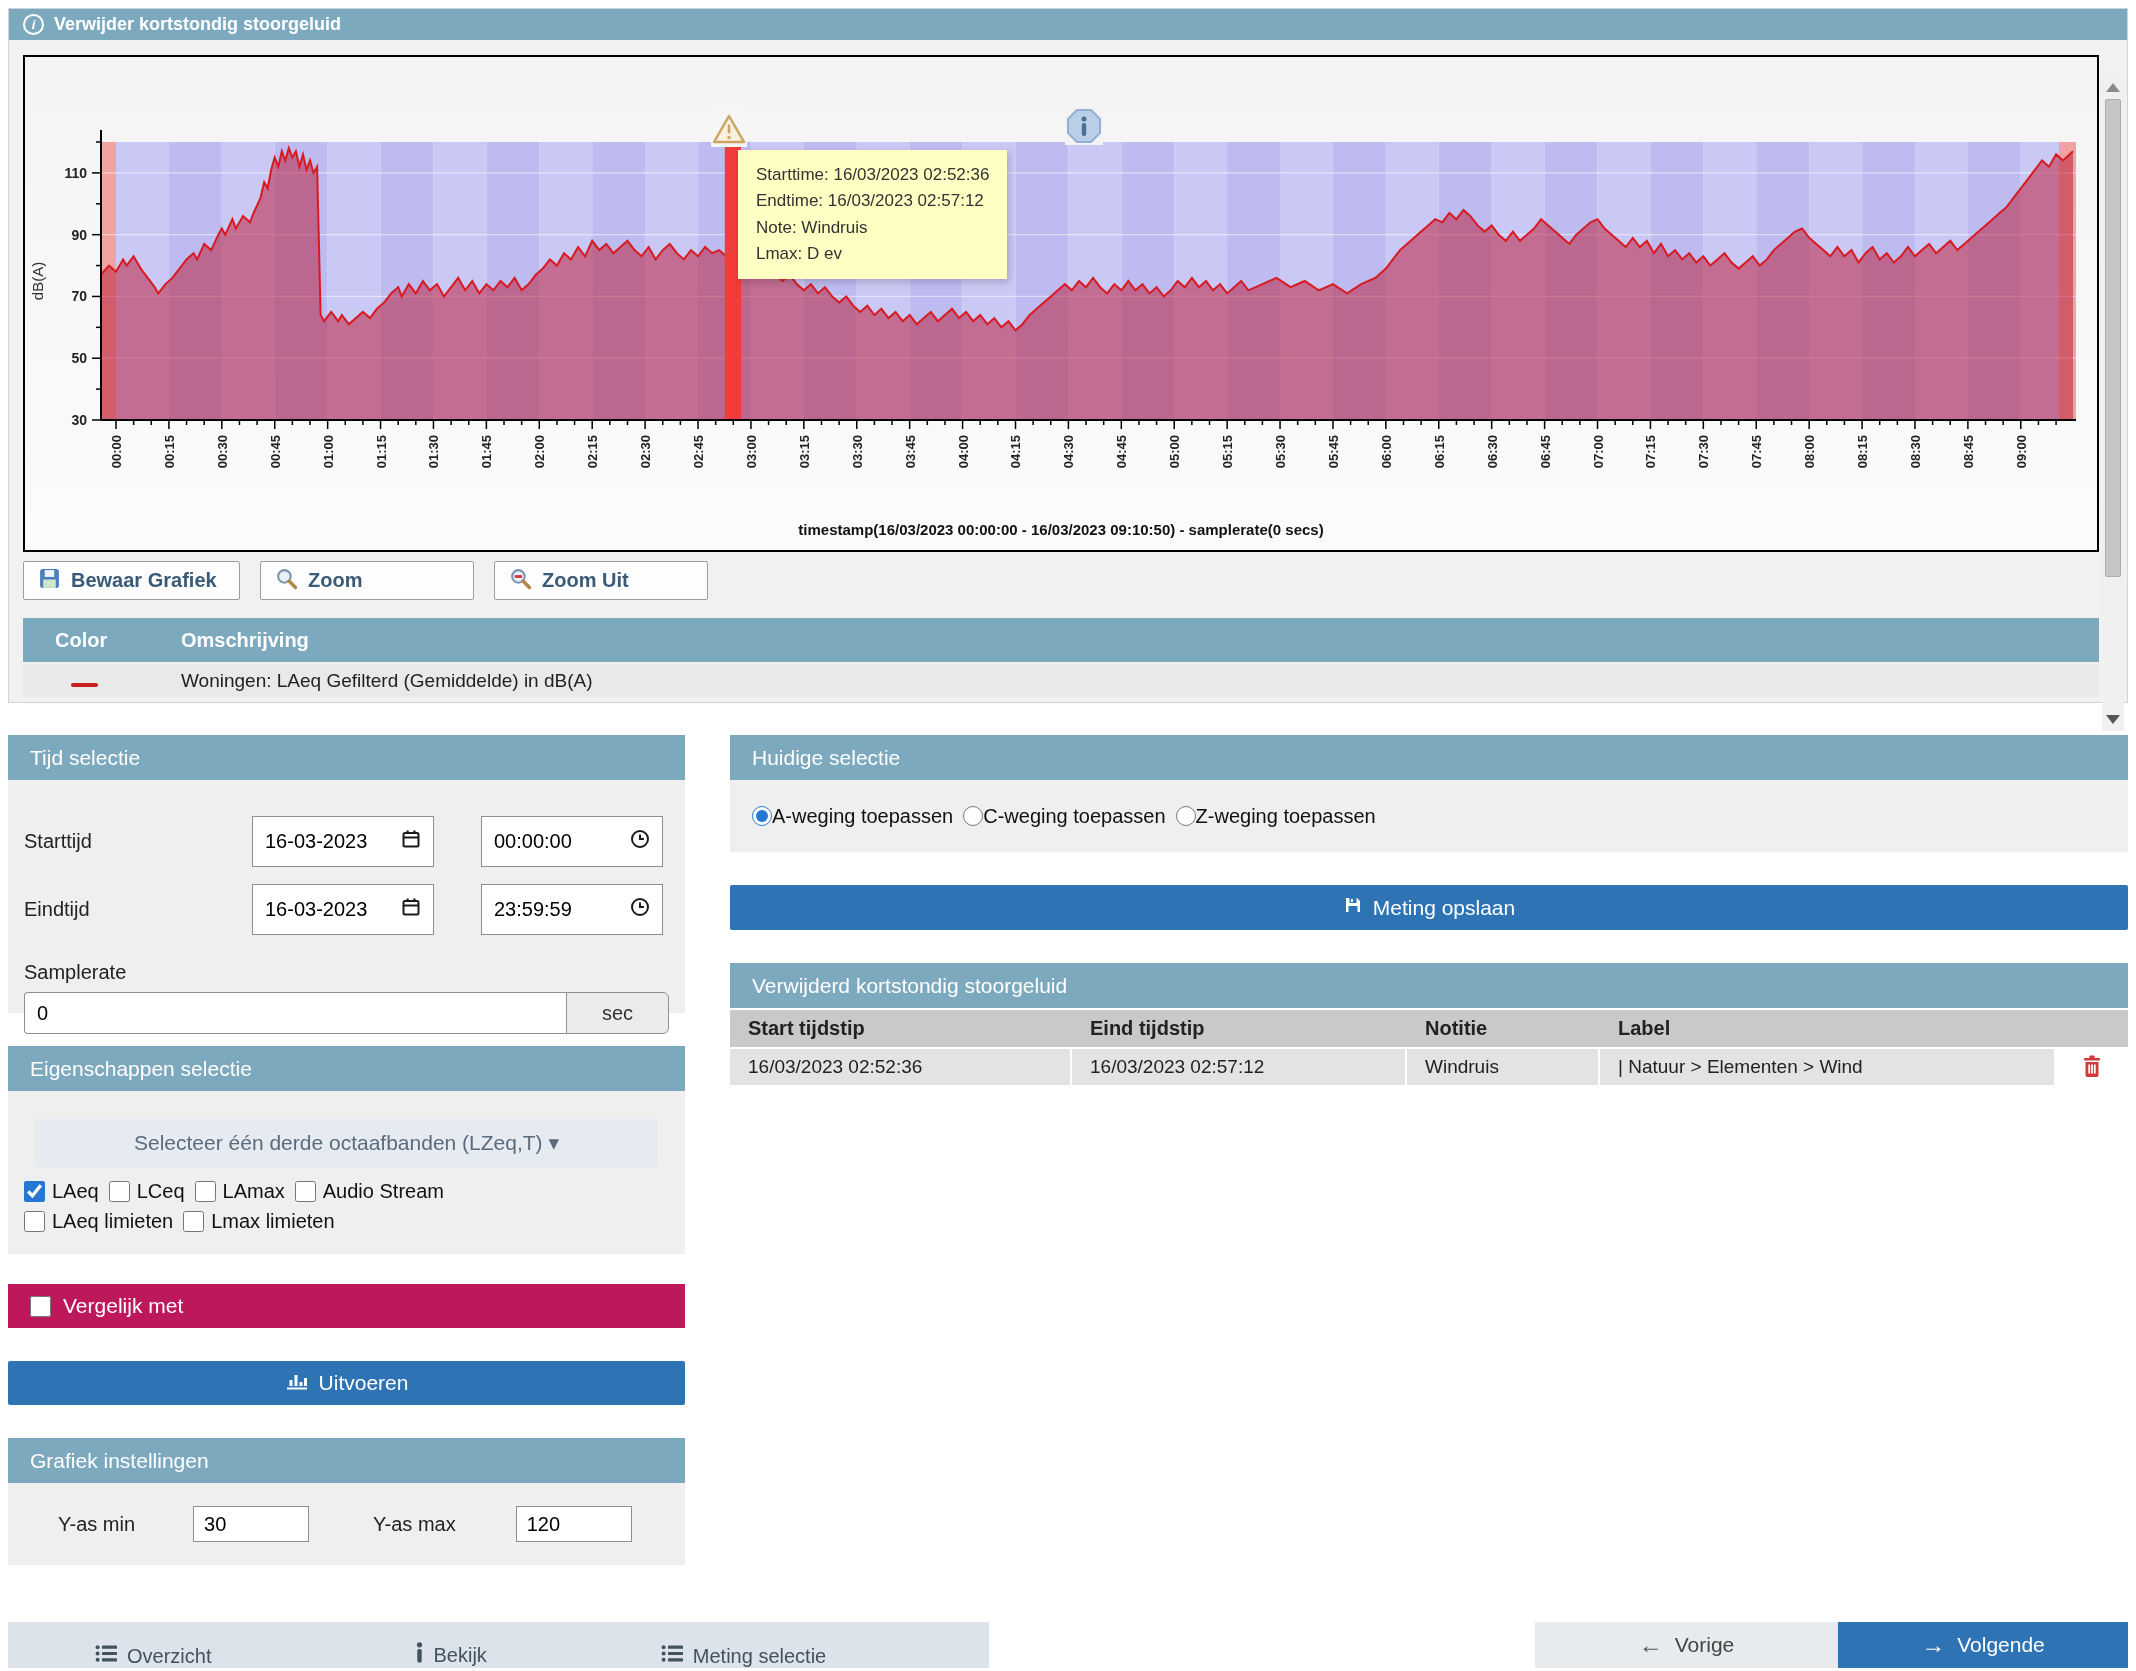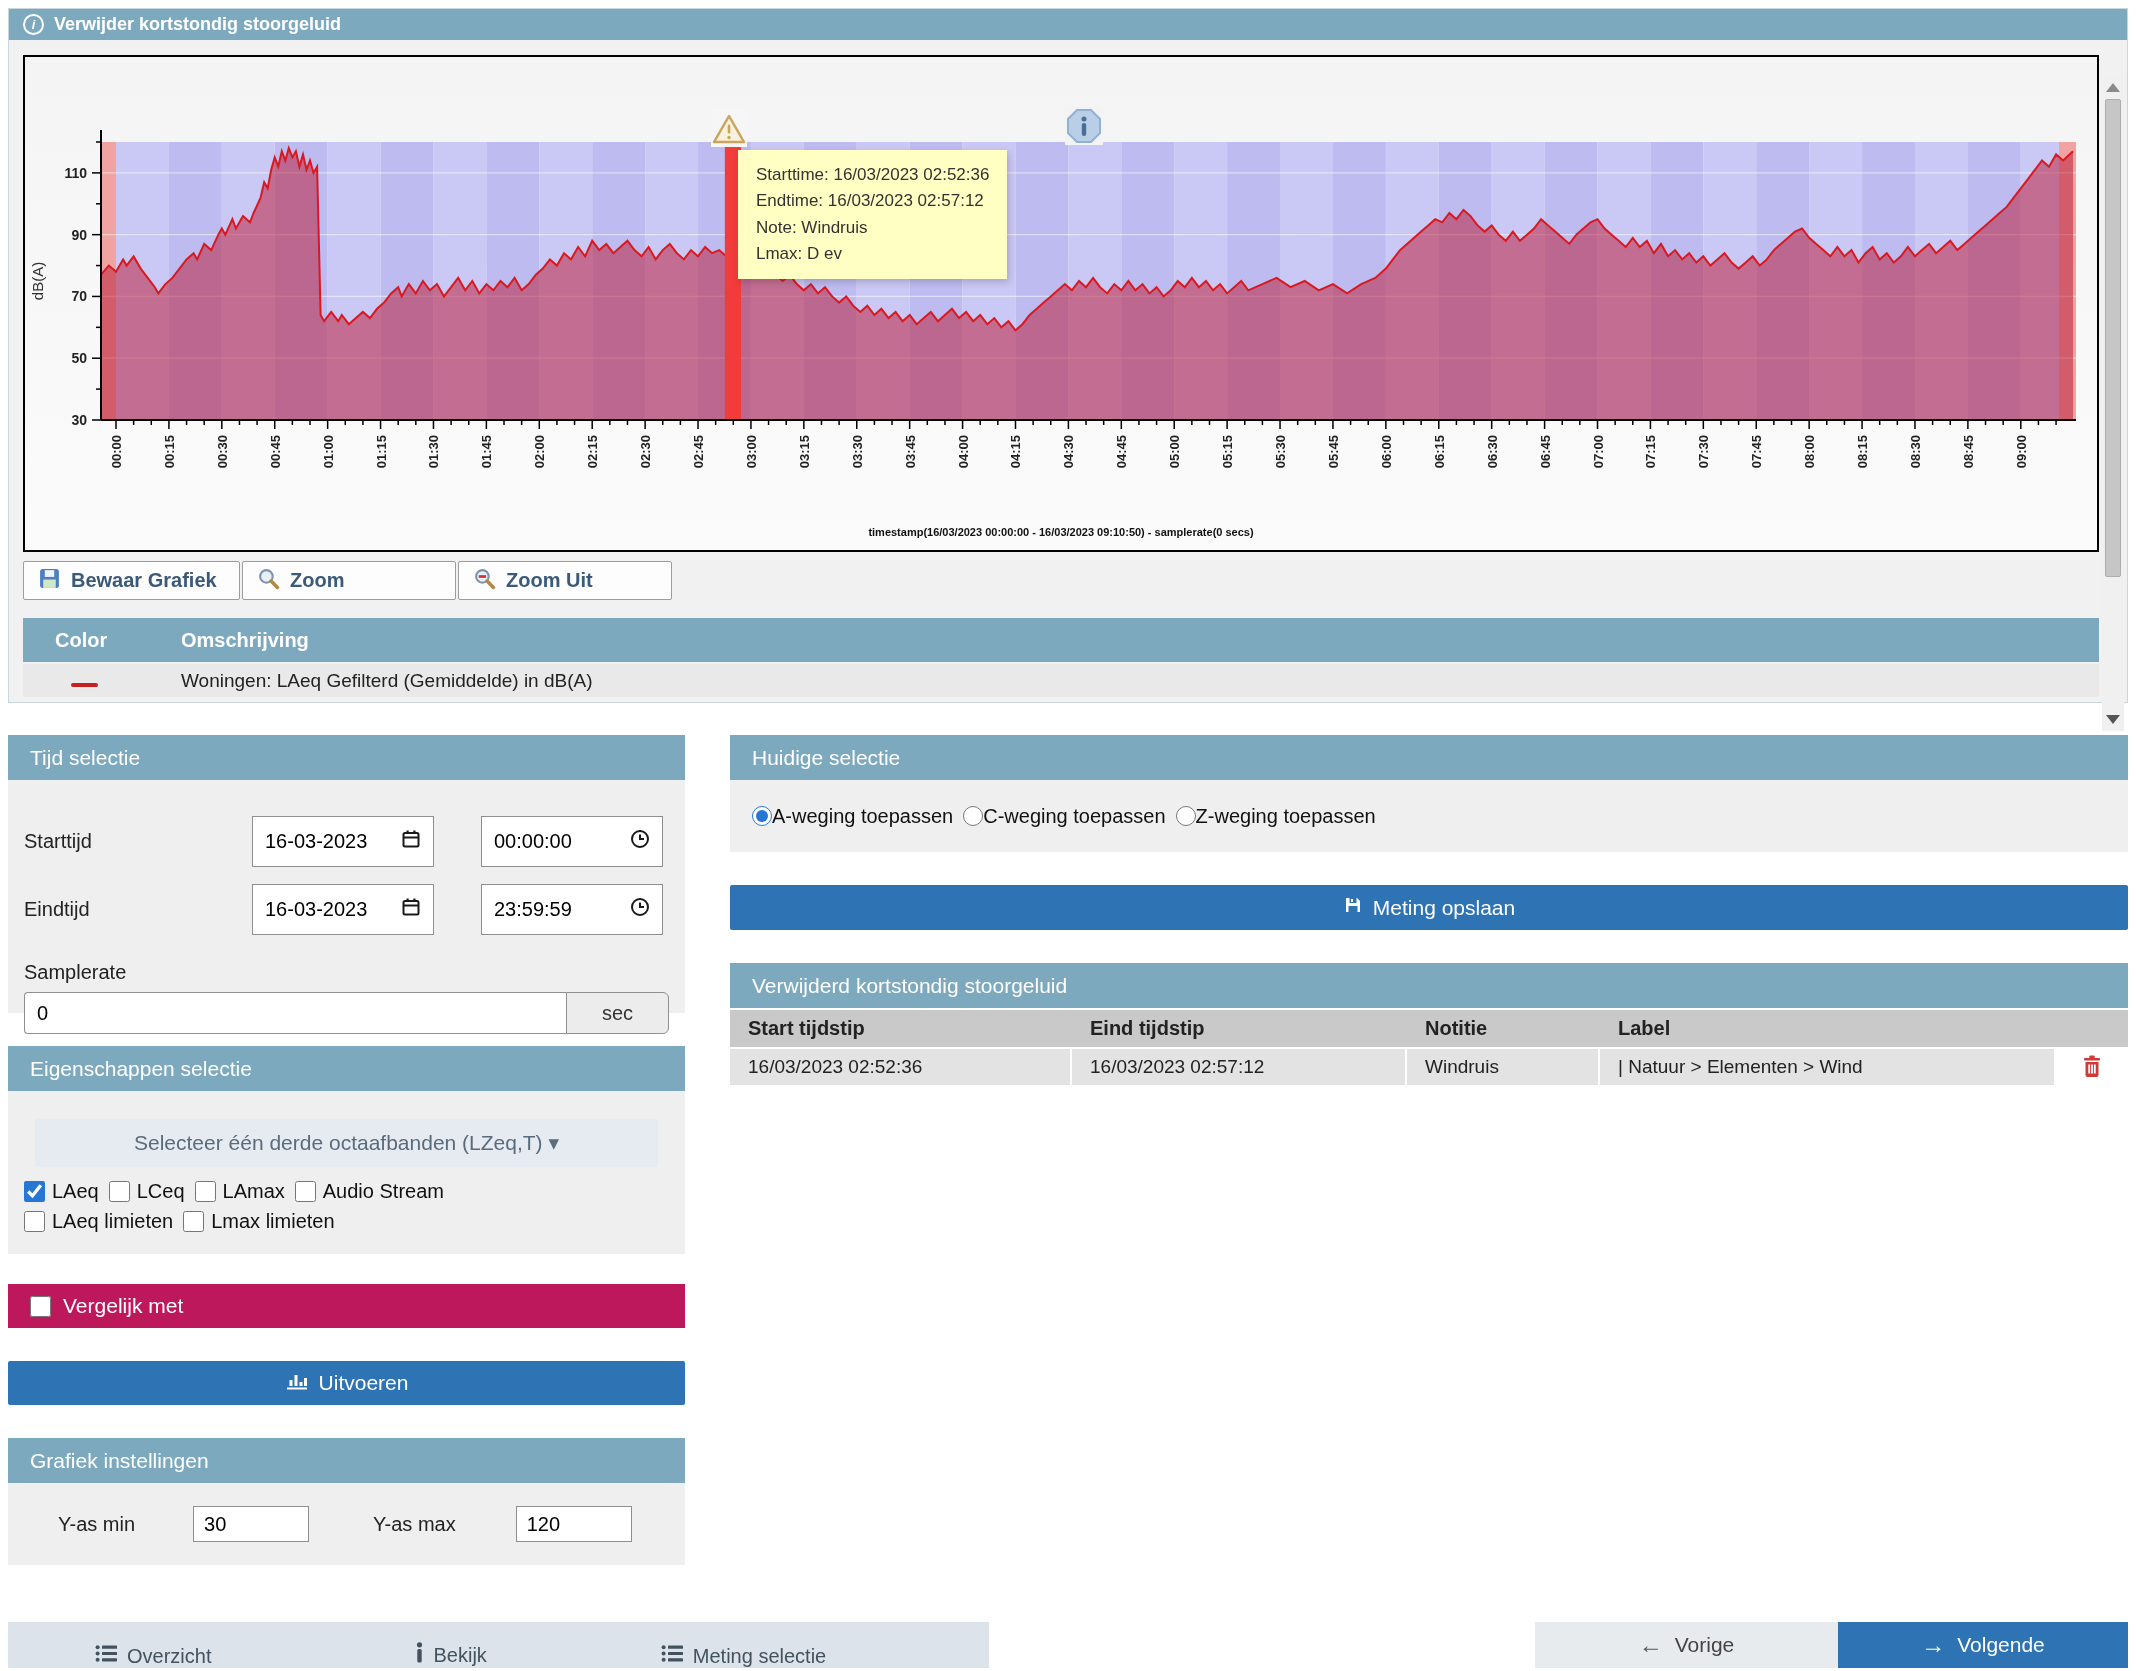--- a/index.html
+++ b/index.html
@@ -5,32 +5,32 @@
 *{box-sizing:border-box;margin:0;padding:0}
 html,body{width:2136px;height:1671px}
 body{background:#fff;font-family:"Liberation Sans",sans-serif;color:#222;position:relative;overflow:hidden}
 
 
 .top-panel{position:absolute;left:8px;top:8px;width:2120px;height:695px;background:#f1f1f1;border:1px solid #c9d6de}
 .top-header{height:31px;background:#7da9bf;color:#fff;display:flex;align-items:center;gap:10px;padding:0 14px;font-size:18px;font-weight:bold}
 .info-circle{width:21px;height:21px;border:2px solid #fff;border-radius:50%;display:flex;align-items:center;justify-content:center;font-size:13px;font-weight:bold;font-style:italic}
 .top-body{position:relative;height:662px;padding:15px 6px 0 6px}
 .chart-box{position:relative;margin-left:8px;width:2076px;height:497px;border:2px solid #000;background:linear-gradient(#f4f4f4,#fbfbfb)}
-.chart-footer{position:absolute;left:0;right:0;bottom:12px;text-align:center;font-size:11px;font-weight:bold;color:#111}
+.chart-footer{position:absolute;left:0;right:0;bottom:12px;text-align:center;font-size:15px;font-weight:bold;color:#111}
 .tooltip{position:absolute;left:713px;top:93px;background:#ffffc4;padding:12px 18px;font-size:17px;line-height:1.55;color:#333;box-shadow:2px 3px 7px rgba(0,0,0,.18);white-space:nowrap}
 .warn-badge{position:absolute;left:686px;top:54px;width:36px;height:36px;background:#f6f6f6;display:flex;align-items:center;justify-content:center}
 .oct-badge{position:absolute;left:1040px;top:50px;width:38px;height:38px;background:#f3f3f3;display:flex;align-items:center;justify-content:center}
 
 .vscroll{position:absolute;right:3px;top:36px;width:22px;height:655px;background:#f0f0f0;display:flex;flex-direction:column;align-items:center}
 .vscroll .arr{width:0;height:0;border-left:7px solid transparent;border-right:7px solid transparent;margin:7px 0}
 .arr.up{border-bottom:9px solid #8a8a8a}
 .arr.down{border-top:9px solid #555;margin-top:auto}
 .vscroll .thumb{width:16px;height:478px;background:#c6c6c6;border:1px solid #adadad;border-radius:2px}
 
-.toolbar{display:flex;gap:2px;margin:9px 0 0 8px}
+.toolbar{display:flex;gap:20px;margin:9px 0 0 8px}
 .tb-btn{height:39px;background:#fdfdfd;border:1px solid #9d9d9d;border-radius:2px;display:flex;align-items:center;gap:10px;padding:0 14px;font-size:20px;font-weight:bold;color:#3a5a78;font-family:"Liberation Sans",sans-serif;cursor:pointer}
 .tb-btn.b1{width:217px}.tb-btn.b2{width:214px}.tb-btn.b3{width:214px}
 
 .legend{margin:16px 0 0 8px;width:2076px;border-collapse:separate;border-spacing:0 2px}
 .legend th{background:#7da9bf;color:#fff;text-align:left;font-size:20px;font-weight:bold;height:44px;padding-left:36px}
 .legend th.c1{width:122px;padding-left:32px}
 .legend td{background:#e9e9e9;height:33px;font-size:19px;color:#222;padding-left:36px}
 .legend td.c1{padding-left:0;text-align:center}
 .legend-dash{display:inline-block;width:27px;height:4px;border-radius:2px;background:#c81e1e}
 

